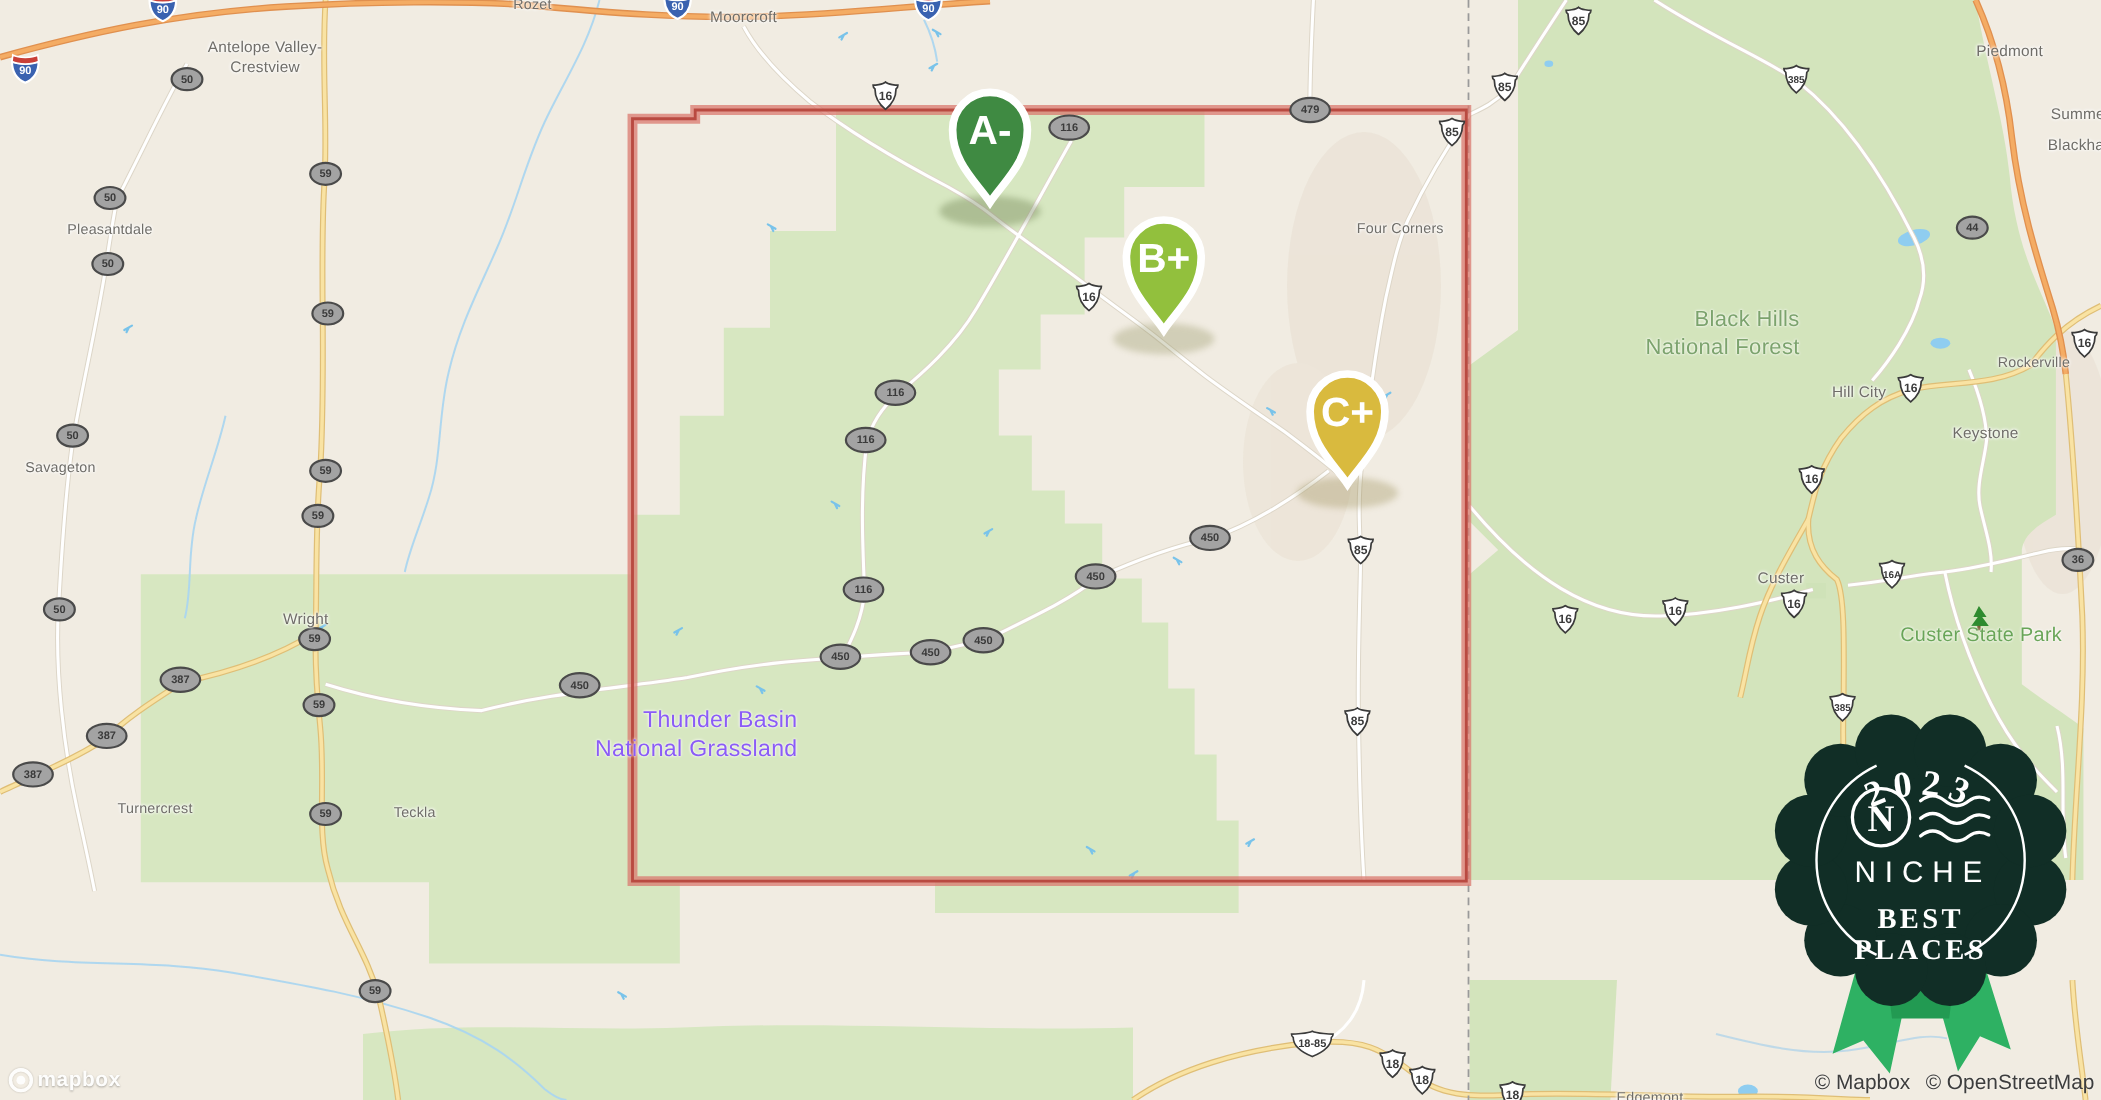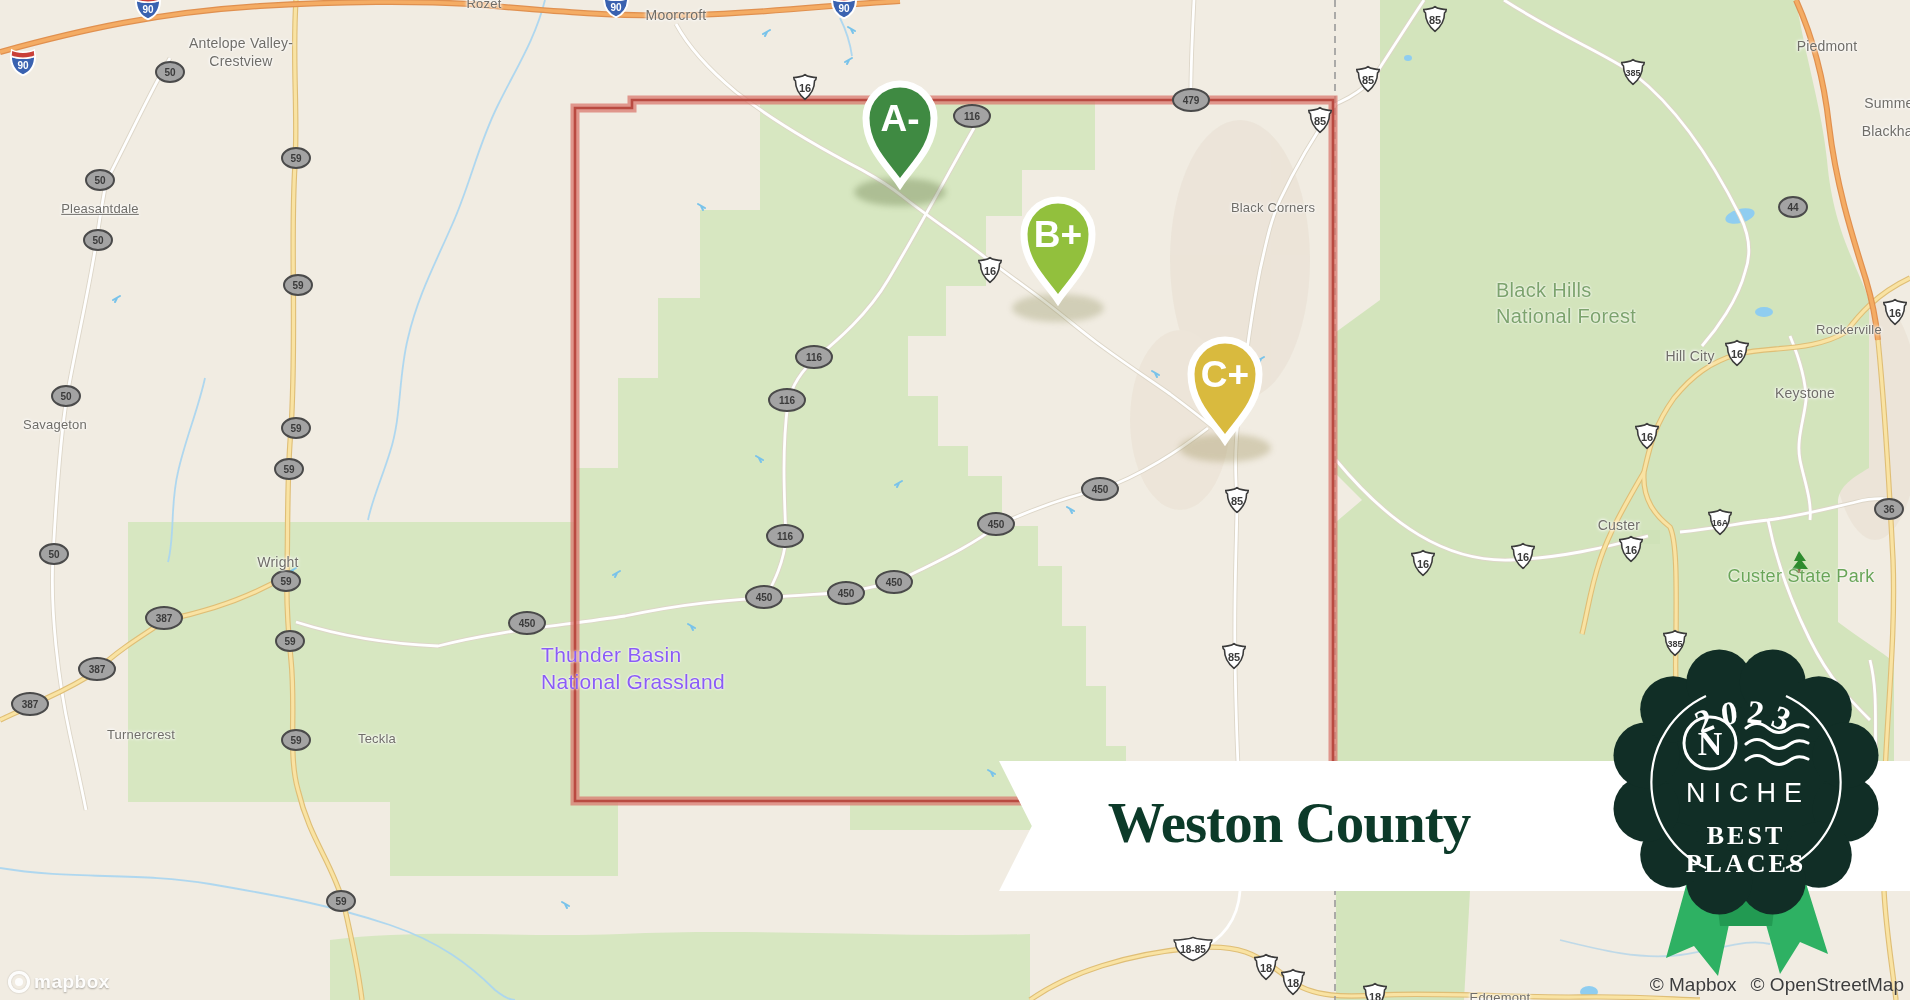--- a/index.html
+++ b/index.html
@@ -4,21 +4,21 @@
 <style>
   html,body{margin:0;padding:0;background:#ddd;}
   #stage{position:relative;width:1910px;height:1000px;overflow:hidden;
          font-family:"Liberation Sans",sans-serif;background:var(--beige,#f1ece2);}
   #map-svg{position:absolute;left:0;top:0;}
   
   .town{position:absolute;transform:translate(-50%,-50%);color:#6f6d68;
         font-size:14px;letter-spacing:.2px;white-space:pre;text-align:center;line-height:1.25;
         text-shadow:0 0 2px #fff,0 0 3px #fff,0 0 4px #fff;}
   .town.small{font-size:13px;}
-  .arealabel{position:absolute;transform:translate(-50%,-50%);text-align:left;
+  .arealabel{position:absolute;transform:translate(-50%,-50%);text-align:right;
         white-space:pre;line-height:1.3;letter-spacing:.3px;
         text-shadow:0 0 2px #fff,0 0 3px rgba(255,255,255,.8);}
   
   .shield{position:absolute;transform:translate(-50%,-50%);display:flex;align-items:center;
           justify-content:center;color:#3b3b3b;font-weight:bold;}
   .shield.oval{background:#a3a3a3;border:2px solid #4a4a4a;border-radius:50%;
                width:26px;height:18px;font-size:10px;}
   .shield.oval.w3{width:34px;height:20px;}
   .shield.us, .shield.uswide, .shield.interstate{background:transparent;border:none;}
   .shield svg{display:block;}
@@ -376,26 +376,26 @@
           <path d="M12,1 C10,3 3,3.5 2,3.5 C2,5.5 3.5,6.5 3.5,6.5 C3.5,14 7,19 12,23 C17,19 20.5,14 20.5,6.5 C20.5,6.5 22,5.5 22,3.5 C21,3.5 14,3 12,1 Z" fill="#fff" stroke="#3b3b3b" stroke-width="1.4"></path>
         </svg>
         <span class="txt" style="font-size:11px;margin-top:1px">18</span>
       </div>
     </div>
   <div id="labels-layer">
       <div class="town small" style="left: 484px; top: 4px;">Rozet</div>
       <div class="town" style="left: 676px; top: 16px;">Moorcroft</div>
       <div class="town" style="left: 241px; top: 52px;">Antelope Valley-
 Crestview</div>
-      <div class="town small" style="left: 100px; top: 209px; text-decoration: underline;">Pleasantdale</div>
+      <div class="town small" style="left: 100px; top: 209px;">Pleasantdale</div>
       <div class="town small" style="left: 55px; top: 425px; text-align: center;">Savageton</div>
       <div class="town" style="left: 278px; top: 542px; margin-top: 21px;">Wright</div>
       <div class="town small" style="left: 141px; top: 735px;">Turnercrest</div>
       <div class="town small" style="left: 377px; top: 739px;">Teckla</div>
-      <div class="town small" style="left: 1273px; top: 208px;">Black Corners</div>
+      <div class="town small" style="left: 1273px; top: 208px;">Four Corners</div>
       <div class="town" style="left: 1827px; top: 47px;">Piedmont</div>
       <div class="town" style="left: 1857px; top: 104px; margin-left: 44px;">Summerset</div>
       <div class="town" style="left: 1896px; top: 132px;">Blackhawk</div>
       <div class="town small" style="left: 1849px; top: 330px;">Rockerville</div>
       <div class="town" style="left: 1690px; top: 357px;">Hill City</div>
       <div class="town" style="left: 1805px; top: 394px;">Keystone</div>
       <div class="town" style="left: 1619px; top: 526px;">Custer</div>
       <div class="town small" style="left: 1500px; top: 998px;">Edgemont</div>
       <div class="arealabel" style="left: 633px; top: 668px; color: #8b5cf6; font-size: 21px;">Thunder Basin
 National Grassland</div>
@@ -411,23 +411,20 @@
       <div class="pin" style="left: 1006px; top: 188px;"><svg width="104" height="122" viewBox="0 0 104 122">
           <path d="M52,112 C40,94 18,76 18,46 A34,34 0 1 1 86,46 C86,76 64,94 52,112 Z" fill="#92c03d" stroke="#ffffff" stroke-width="7"></path>
           <text x="52" y="59" text-anchor="middle" font-family="Liberation Sans, sans-serif" font-size="37" font-weight="bold" fill="#ffffff">B+</text>
         </svg></div>
       <div class="pin" style="left: 1173px; top: 328px;"><svg width="104" height="122" viewBox="0 0 104 122">
           <path d="M52,112 C40,94 18,76 18,46 A34,34 0 1 1 86,46 C86,76 64,94 52,112 Z" fill="#d9ba3e" stroke="#ffffff" stroke-width="7"></path>
           <text x="52" y="59" text-anchor="middle" font-family="Liberation Sans, sans-serif" font-size="37" font-weight="bold" fill="#ffffff">C+</text>
         </svg></div>
     </div>
 
-  <div id="banner">
-    <div class="title">Weston County</div>
-  </div>
 
   <div id="badge">
     <svg width="284" height="340" viewBox="0 0 284 340">
 
       <g>
         <polygon points="88,224 134,242 114,336 90,306 62,318" fill="#2eb163"></polygon>
         <polygon points="150,242 196,224 224,314 196,302 176,334" fill="#2eb163"></polygon>
         <polygon points="110,238 174,238 168,286 116,286" fill="#229a52"></polygon>
       </g>
 

